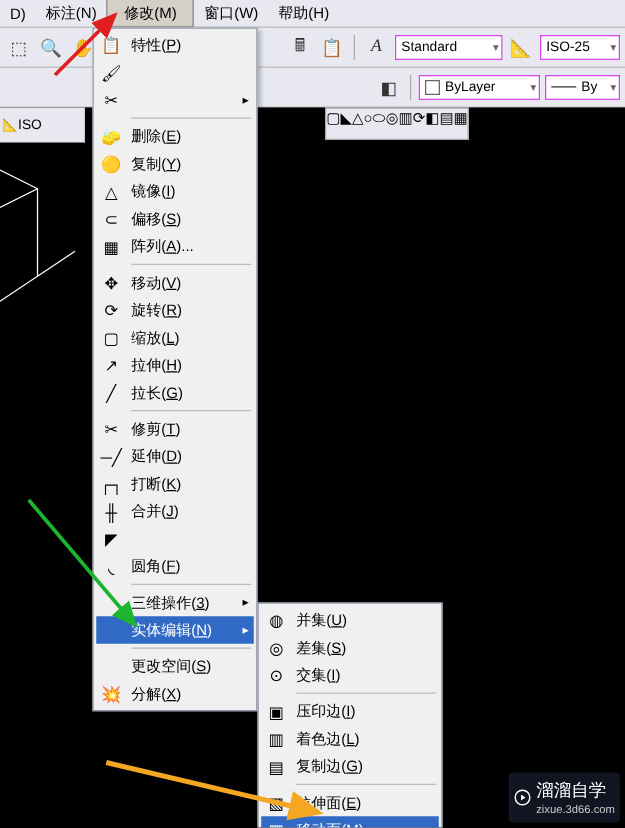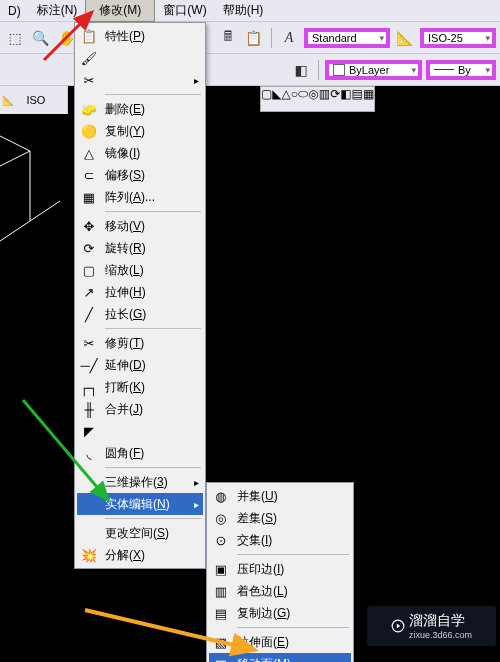--- a/index.html
+++ b/index.html
@@ -49,21 +49,21 @@
     color: #333;
   }
   .toolbar-row .divider {
     width: 1px;
     height: 20px;
     background: #aaa;
     margin: 0 2px;
   }
   .combo {
     background: white;
-    border: 4px solid #d946ef;
+    border: 1px solid #d946ef;
     height: 20px;
     display: flex;
     align-items: center;
     padding: 0 16px 0 4px;
     position: relative;
     font-size: 11px;
   }
   .combo::after {
     content: "▾";
     position: absolute;
@@ -138,28 +138,28 @@
   .dropdown .sep {
     height: 1px;
     background: #bbb;
     margin: 3px 2px 3px 28px;
   }
   .underline { text-decoration: underline; }
   .annot-arrow { position: absolute; pointer-events: none; }
   .wm {
     position: absolute;
     right: 4px;
-    bottom: 16px;
+    bottom: 4px;
     display: flex;
     align-items: center;
     gap: 4px;
     color: #fff;
     font-size: 14px;
     background: rgba(20,25,40,0.85);
-    padding: 6px 24px;
+    padding: 6px 4px;
     border-radius: 3px;
   }
   .wm .sub { font-size: 9px; color: #ccc; display:block;}
   svg.mini { width: 14px; height: 14px; }
 </style>
 </head>
 <body>
 
 <div class="menubar">
   <div class="item">D)</div>
@@ -174,32 +174,32 @@
   <div class="btn">🔍</div>
   <div class="btn">✋</div>
   <div class="divider"></div>
   <div style="flex:1"></div>
   <div class="btn">🖩</div>
   <div class="btn">📋</div>
   <div class="divider"></div>
   <div class="btn" style="font-style:italic;font-family:serif">A</div>
   <div class="combo" style="width:86px">Standard</div>
   <div class="btn">📐</div>
-  <div class="combo" style="width:76px">ISO-25</div>
+  <div class="combo" style="width:64px">ISO-25</div>
 </div>
 
 <div class="toolbar-row">
   <div style="flex:1"></div>
   <div class="btn">◧</div>
   <div class="divider"></div>
   <div class="combo" style="width:97px">
     <span class="colorswatch"></span>
     <span>ByLayer</span>
   </div>
-  <div class="combo" style="width:70px">
+  <div class="combo" style="width:60px">
     <span style="border-top:1px solid #333;width:20px;margin-right:4px"></span>
     <span>By</span>
   </div>
 </div>
 
 <div class="canvas">
 
   <svg width="100%" height="100%" style="position:absolute;left:0;top:0">
     <g stroke="#fff" stroke-width="1" fill="none">
       <path d="M0,80 L30,65 L30,135 L0,155 M30,65 L0,50 M30,135 L60,115"></path>
@@ -216,21 +216,21 @@
     <div class="btn">▥</div>
     <div class="btn">⟳</div>
     <div class="btn">◧</div>
     <div class="btn">▤</div>
     <div class="btn">▦</div>
   </div>
 </div>
 
 <div class="vtool">
   <span style="font-size:10px">📐</span>
-  <span style="font-size:11px;margin-left:12px">ISO</span>
+  <span style="font-size:11px;margin-left:0">ISO</span>
 </div>
 
 <div class="dropdown" id="modify-menu" style="left:74px;top:22px;width:132px">
 <div class="row">
       <span class="icon">📋</span>
       <span class="label">特性(<span class="underline">P</span>)</span>
     </div>
     <div class="row">
       <span class="icon">🖌</span>
     </div>

